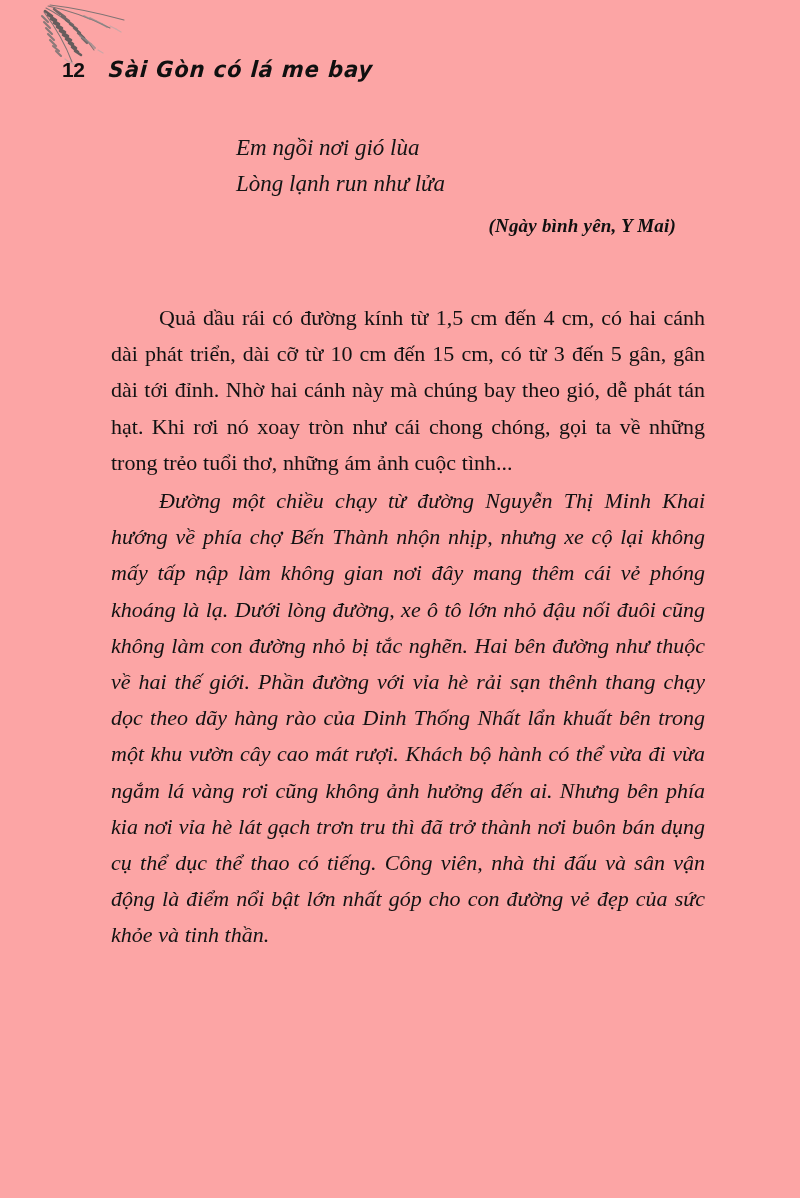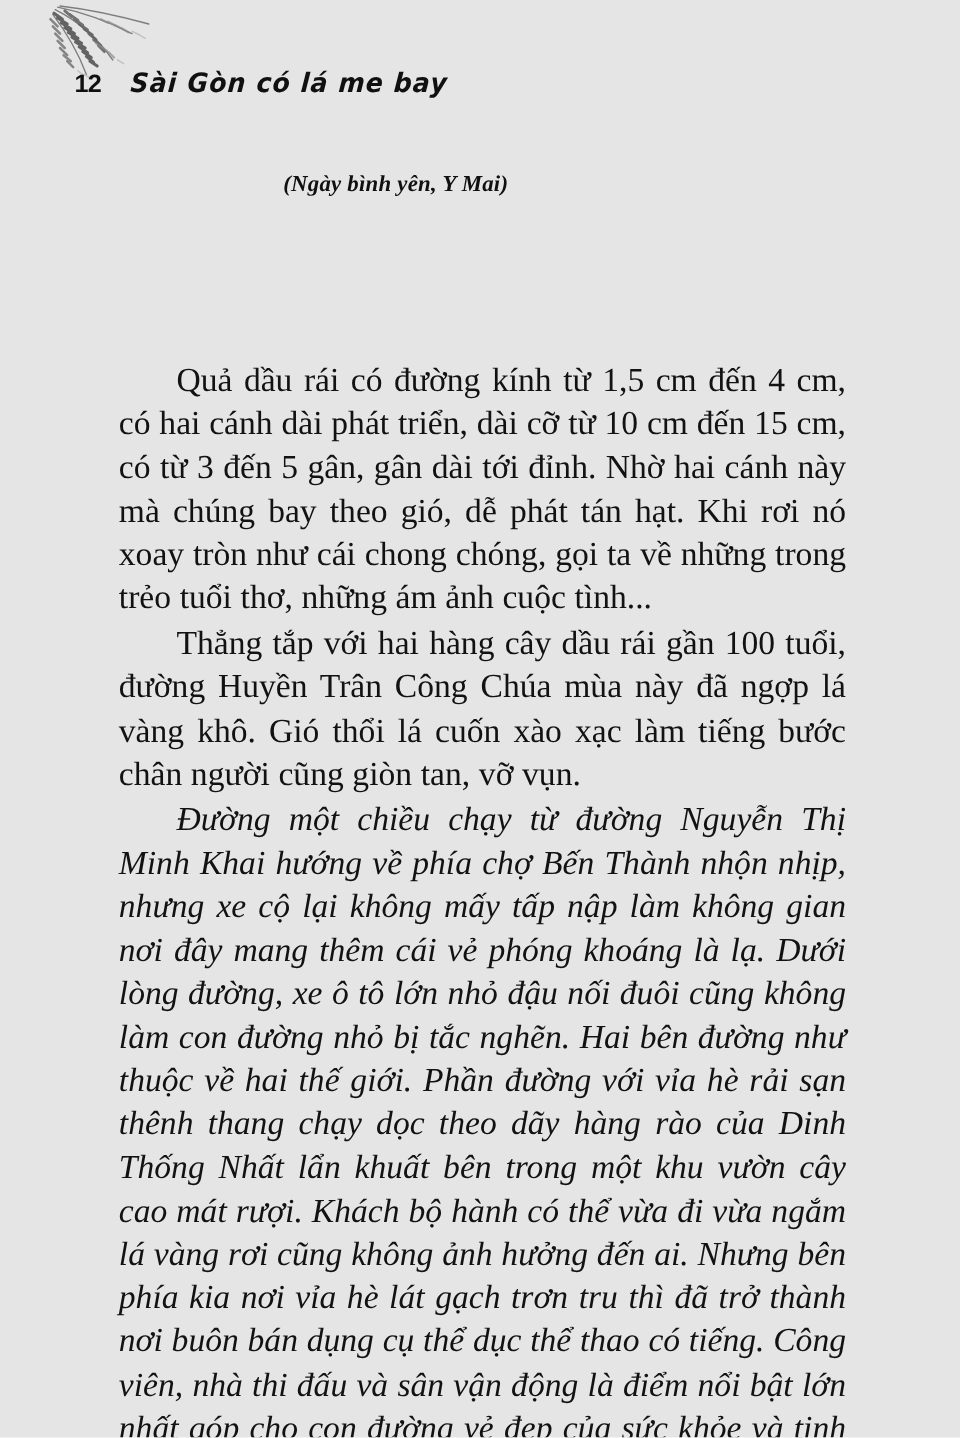--- a/index.html
+++ b/index.html
@@ -4,21 +4,21 @@
 <style>
   html, body {
     margin: 0;
     padding: 0;
     background: #ffffff;
   }
   .page {
     position: relative;
     width: 800px;
     height: 1198px;
-    background: #e5e5e5;
+    background: #fca5a5;
     overflow: hidden;
     font-family: "Liberation Serif", "DejaVu Serif", serif;
     color: #121212;
     -webkit-font-smoothing: antialiased;
   }
 
   
   .leaf-decoration {
     position: absolute;
     left: 32px;
@@ -66,44 +66,44 @@
   .epigraph-line {
     font-family: "Liberation Serif", "DejaVu Serif", serif;
     font-style: italic;
     font-size: 23px;
     line-height: 36px;
     color: #141414;
     white-space: nowrap;
   }
   .epigraph-source {
     margin-top: 10px;
-    text-align: left;
+    text-align: right;
     font-family: "Liberation Serif", "DejaVu Serif", serif;
     font-style: italic;
     font-weight: 700;
     font-size: 19px;
     line-height: 28px;
     color: #101010;
     letter-spacing: 0.2px;
   }
 
   
   .body-text {
     position: absolute;
     left: 95px;
     top: 300px;
     width: 610px;
   }
   .para {
-    font-size: 28px;
+    font-size: 22px;
     line-height: 36.2px;
     text-align: justify;
     text-justify: inter-word;
     text-indent: 48px;
-    margin: 0 0 2px 4px;
+    margin: 0 0 2px 16px;
     color: #121212;
     word-spacing: 0.2px;
   }
   .para:last-child { margin-bottom: 0; font-style: italic; }
 </style>
 </head>
 <body>
 
 <div class="page">
 
@@ -165,22 +165,23 @@
       </g>
     </svg>
   </div>
 
   <div class="running-head">
     <span class="folio">12</span>
     <span class="head-title">Sài Gòn có lá me bay</span>
   </div>
 
   <div class="epigraph">
+    <div class="epigraph-line">Em ngồi nơi gió lùa</div>
+    <div class="epigraph-line">Lòng lạnh run như lửa</div>
     <div class="epigraph-source">(Ngày bình yên, Y Mai)</div>
   </div>
 
   <div class="body-text">
     <p class="para">Quả dầu rái có đường kính từ 1,5 cm đến 4 cm, có hai cánh dài phát triển, dài cỡ từ 10 cm đến 15 cm, có từ 3 đến 5 gân, gân dài tới đỉnh. Nhờ hai cánh này mà chúng bay theo gió, dễ phát tán hạt. Khi rơi nó xoay tròn như cái chong chóng, gọi ta về những trong trẻo tuổi thơ, những ám ảnh cuộc tình...</p>
-    <p class="para">Thẳng tắp với hai hàng cây dầu rái gần 100 tuổi, đường Huyền Trân Công Chúa mùa này đã ngợp lá vàng khô. Gió thổi lá cuốn xào xạc làm tiếng bước chân người cũng giòn tan, vỡ vụn.</p>
     <p class="para">Đường một chiều chạy từ đường Nguyễn Thị Minh Khai hướng về phía chợ Bến Thành nhộn nhịp, nhưng xe cộ lại không mấy tấp nập làm không gian nơi đây mang thêm cái vẻ phóng khoáng là lạ. Dưới lòng đường, xe ô tô lớn nhỏ đậu nối đuôi cũng không làm con đường nhỏ bị tắc nghẽn. Hai bên đường như thuộc về hai thế giới. Phần đường với vỉa hè rải sạn thênh thang chạy dọc theo dãy hàng rào của Dinh Thống Nhất lẩn khuất bên trong một khu vườn cây cao mát rượi. Khách bộ hành có thể vừa đi vừa ngắm lá vàng rơi cũng không ảnh hưởng đến ai. Nhưng bên phía kia nơi vỉa hè lát gạch trơn tru thì đã trở thành nơi buôn bán dụng cụ thể dục thể thao có tiếng. Công viên, nhà thi đấu và sân vận động là điểm nổi bật lớn nhất góp cho con đường vẻ đẹp của sức khỏe và tinh thần.</p>
   </div>
 
 </div>
 
 </body></html>

